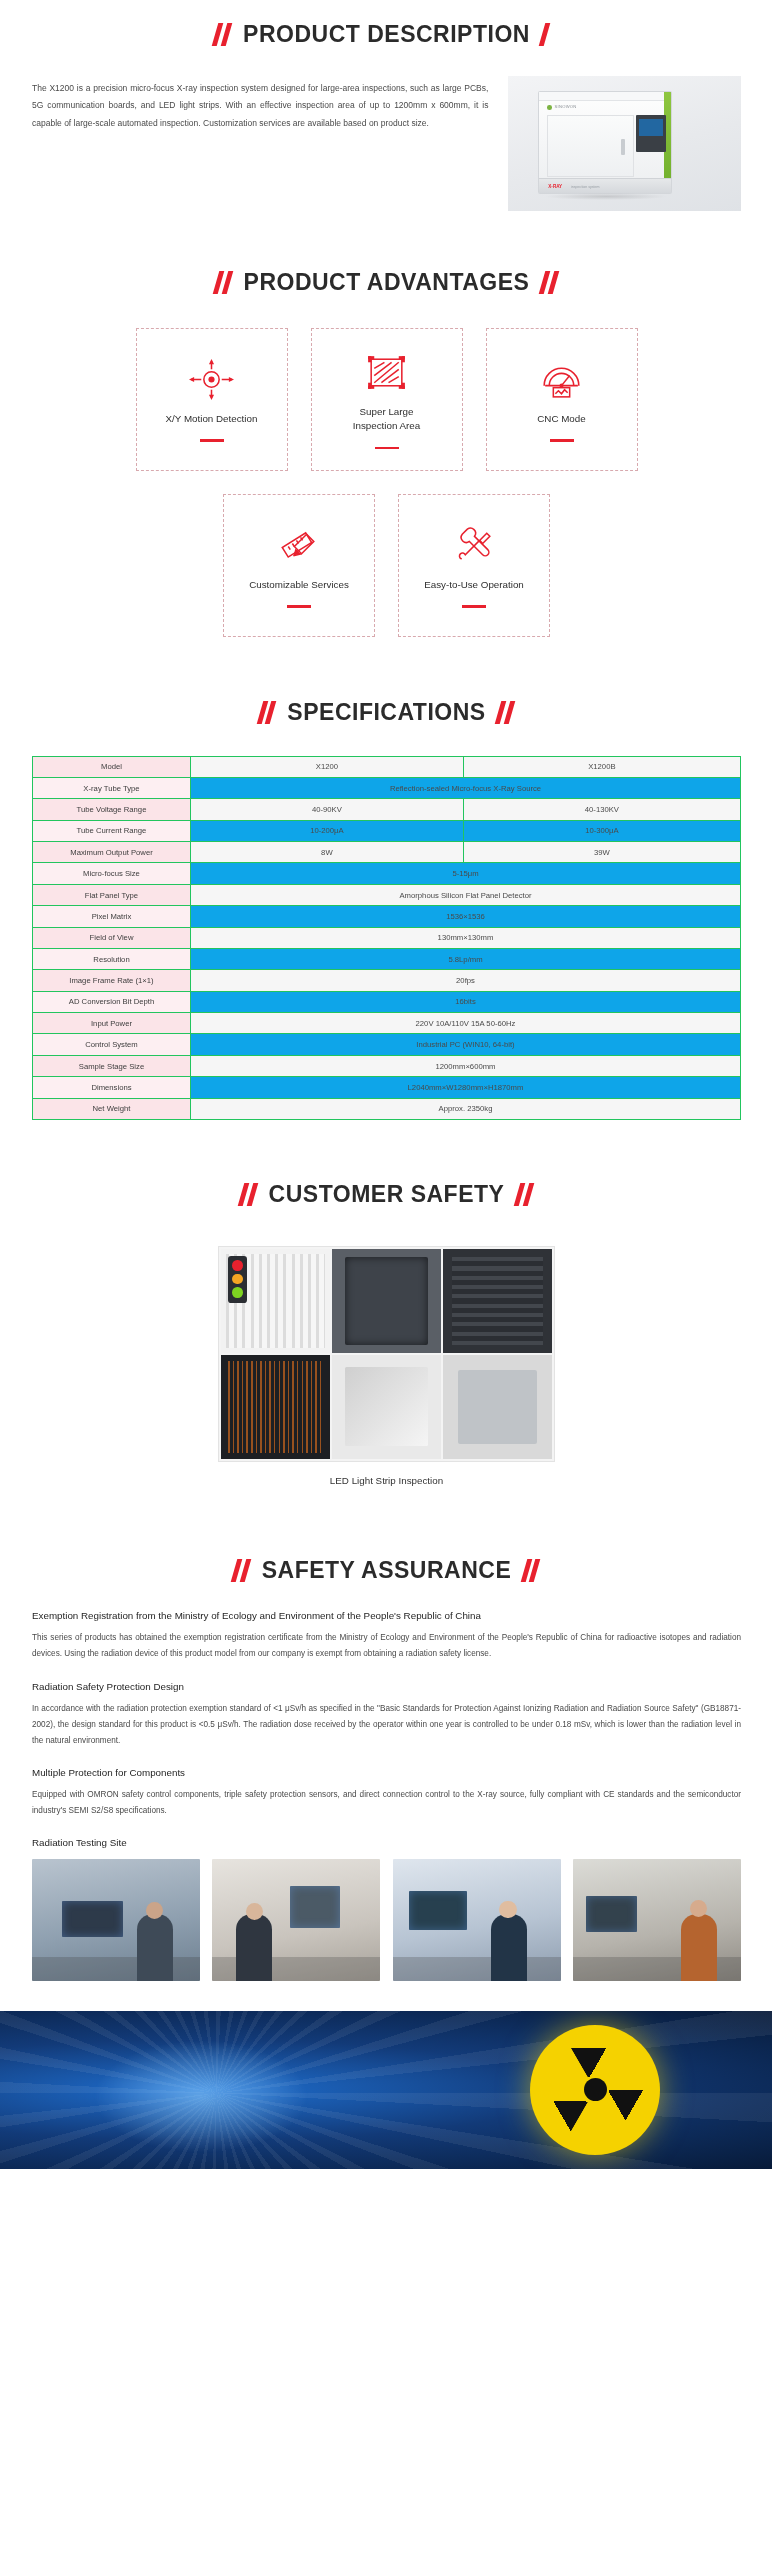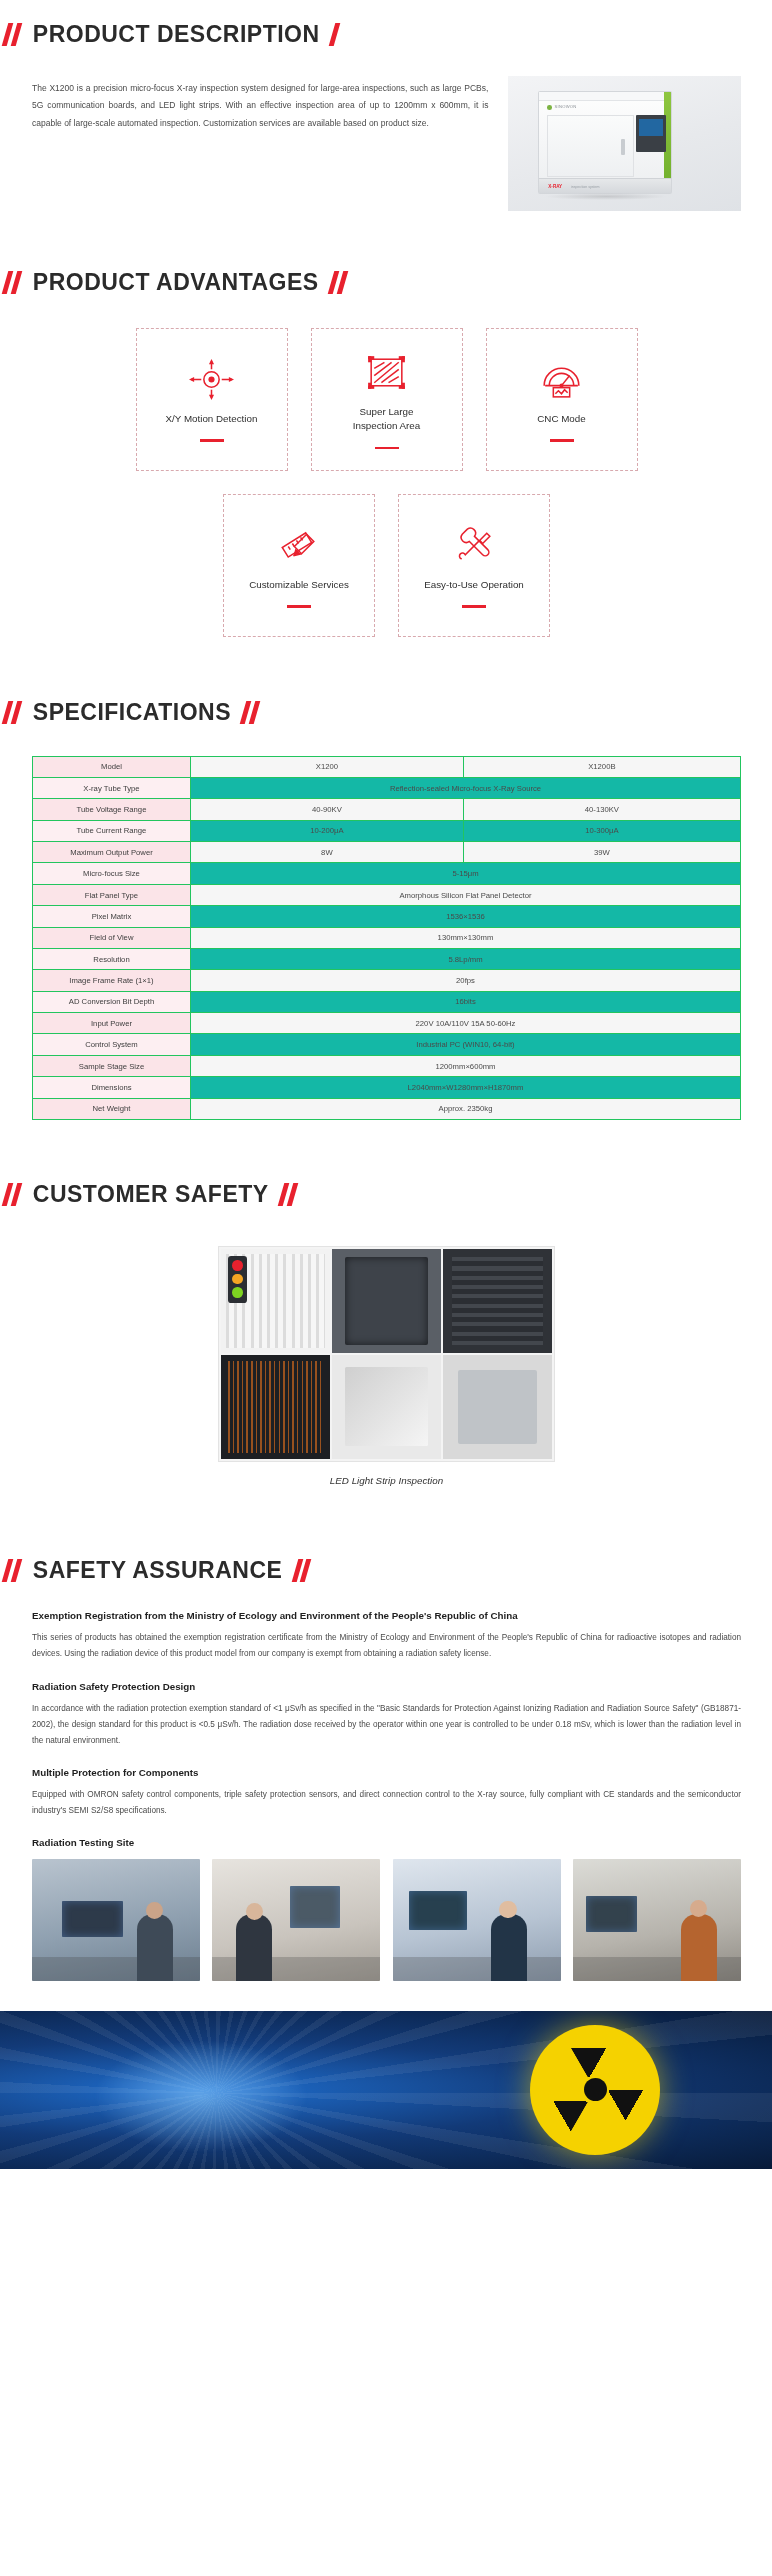--- a/index.html
+++ b/index.html
@@ -16,22 +16,23 @@
   }
   .page {
     width: 773px;
     margin: 0 auto;
     padding: 0;
   }
   
   .section-head {
     display: flex;
     align-items: center;
+    justify-content: center;
     gap: 11.3px;
-    margin: 4px;
+    margin: 12px;
   }
   .section-head h2 {
     font-size: 23px;
     font-weight: bold;
     letter-spacing: 0.5px;
     color: #2b2b2b;
     margin: 0;
     white-space: nowrap;
   }
   .slash {
@@ -186,30 +187,29 @@
     text-align: center;
     color: #4a4a4a;
   }
   .spec-table td.label {
     width: 158px;
     background: #fbe4e8;
     color: #3d3d3d;
   }
   .spec-table tr.alt td.label { background: #fdeff2; }
   .spec-table td.val { background: #f6f6f6; }
-  .spec-table tr.alt td.val { background: #14b8a6; }
+  .spec-table tr.alt td.val { background: #0ea5e9; }
 
   
   .cases {
     display: flex;
     gap: 18.5px;
     justify-content: center;
     padding: 9px 32px;
     margin-top: 29px;
-    font-style: italic;
   }
   .case-col { width: 337px; }
   .case-img {
     width: 100%; height: 216px;
     border: 0.5px solid #e3e3e3;
     position: relative; overflow: hidden;
   }
   .case-caption {
     text-align: center;
     font-size: 9.8px;
@@ -259,21 +259,21 @@
      repeating-linear-gradient(0deg, rgba(220,220,220,.45) 0 1px, rgba(0,0,0,0) 1px 5.2px),
      repeating-linear-gradient(90deg, rgba(220,220,220,.35) 0 1px, rgba(0,0,0,0) 1px 4.1px);}
 
   
   .safety-body {
     padding: 0 32px;
     margin-top: 25px;
   }
   .safety-h {
     font-size: 9.8px;
-    font-weight: bold;
+    font-weight: normal;
     color: #1f1f1f;
     margin: 0 0 6.2px 0;
     line-height: 1.5;
   }
   .safety-p {
     font-size: 8.2px;
     line-height: 1.95;
     color: #4a4a4a;
     margin: 0 0 17.5px 0;
     text-align: justify;

